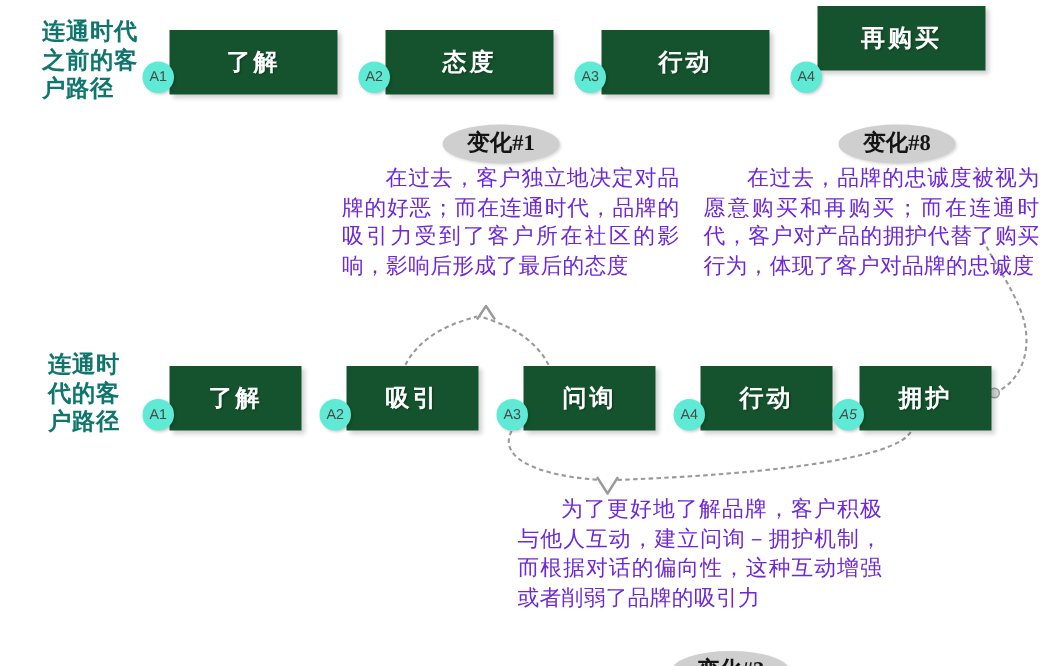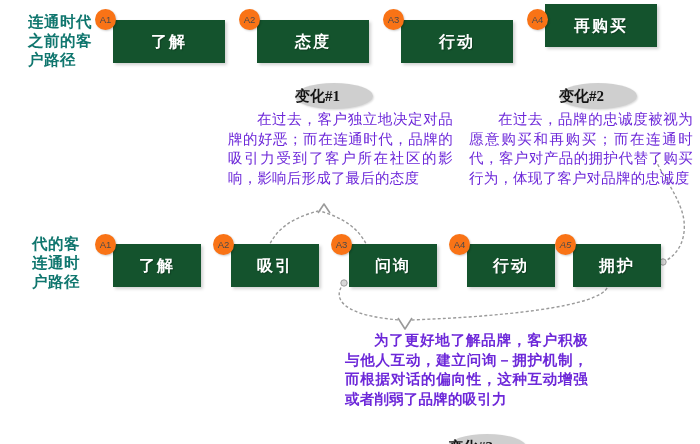--- a/index.html
+++ b/index.html
@@ -50,43 +50,44 @@
     font-weight: bold;
     font-size: 16px;
     letter-spacing: 2px;
     text-shadow: 1px 1px 1px rgba(0,0,0,0.25);
   }
   .badge {
     position: absolute;
     width: 21px;
     height: 21px;
     border-radius: 50%;
-    background: #f97316;
+    background: #5eead4;
     color: #4a4a4a;
     font-family: "Liberation Sans", sans-serif;
     font-size: 9.5px;
     font-weight: normal;
     line-height: 21px;
     text-align: center;
     box-shadow: 1px 1px 2px rgba(0,0,0,0.2);
+    margin-top: 32px;
   }
 
   
   .change-pill {
     position: absolute;
     width: 78px;
     height: 26px;
     border-radius: 50%;
     background: #cfcfcf;
     color: #141414;
     font-family: "Liberation Serif", "DejaVu Serif", serif;
     font-weight: bold;
     font-size: 15px;
     line-height: 26px;
-    text-align: left;
+    text-align: center;
     box-shadow: 1px 1px 2px rgba(0,0,0,0.15);
   }
 
   
   .desc {
     position: absolute;
     font-family: "Liberation Serif", "DejaVu Serif", serif;
     font-size: 14.5px;
     line-height: 19.5px;
     color: #6d28d9;
@@ -148,26 +149,26 @@
   <div class="badge" style="left:383px; top:9px;">A3</div>
 
   <div class="stage-box" style="left:545px; top:4px; width:112px;">
     <span class="box-label">再购买</span>
   </div>
   <div class="badge" style="left:527px; top:9px;">A4</div>
 
   <div class="change-pill" style="left:295px; top:83px;">变化#1</div>
   <div class="desc" style="left:228px; top:110px; width:225px;">在过去，客户独立地决定对品牌的好恶；而在连通时代，品牌的吸引力受到了客户所在社区的影响，影响后形成了最后的态度</div>
 
-  <div class="change-pill" style="left:559px; top:83px;">变化#2</div>
+  <div class="change-pill" style="left:559px; top:83px;">变化#8</div>
   <div class="desc" style="left:469px; top:110px; width:224px;">在过去，品牌的忠诚度被视为愿意购买和再购买；而在连通时代，客户对产品的拥护代替了购买行为，体现了客户对品牌的忠诚度</div>
 
   <div class="row-label" style="left:32px; top:234px;">
+    <span>连通时</span>
     <span>代的客</span>
-    <span>连通时</span>
     <span>户路径</span>
   </div>
 
   <div class="stage-box" style="left:113px; top:244px; width:88px;">
     <span class="box-label">了解</span>
   </div>
   <div class="badge" style="left:95px; top:234px;">A1</div>
 
   <div class="stage-box" style="left:231px; top:244px; width:88px;">
     <span class="box-label">吸引</span>
@@ -182,16 +183,16 @@
   <div class="stage-box" style="left:467px; top:244px; width:88px;">
     <span class="box-label">行动</span>
   </div>
   <div class="badge" style="left:449px; top:234px;">A4</div>
 
   <div class="stage-box" style="left:573px; top:244px; width:88px;">
     <span class="box-label">拥护</span>
   </div>
   <div class="badge" style="left:555px; top:234px;font-style:italic;">A5</div>
 
-  <div class="desc" style="left:345px; top:331px; width:243px;font-weight:bold;">为了更好地了解品牌，客户积极与他人互动，建立问询－拥护机制，而根据对话的偏向性，这种互动增强或者削弱了品牌的吸引力</div>
+  <div class="desc" style="left:345px; top:331px; width:243px;">为了更好地了解品牌，客户积极与他人互动，建立问询－拥护机制，而根据对话的偏向性，这种互动增强或者削弱了品牌的吸引力</div>
   <div class="change-pill" style="left:448px; top:410px;margin-top:24px;">变化#3</div>
 
 </div>
 
 </body></html>

